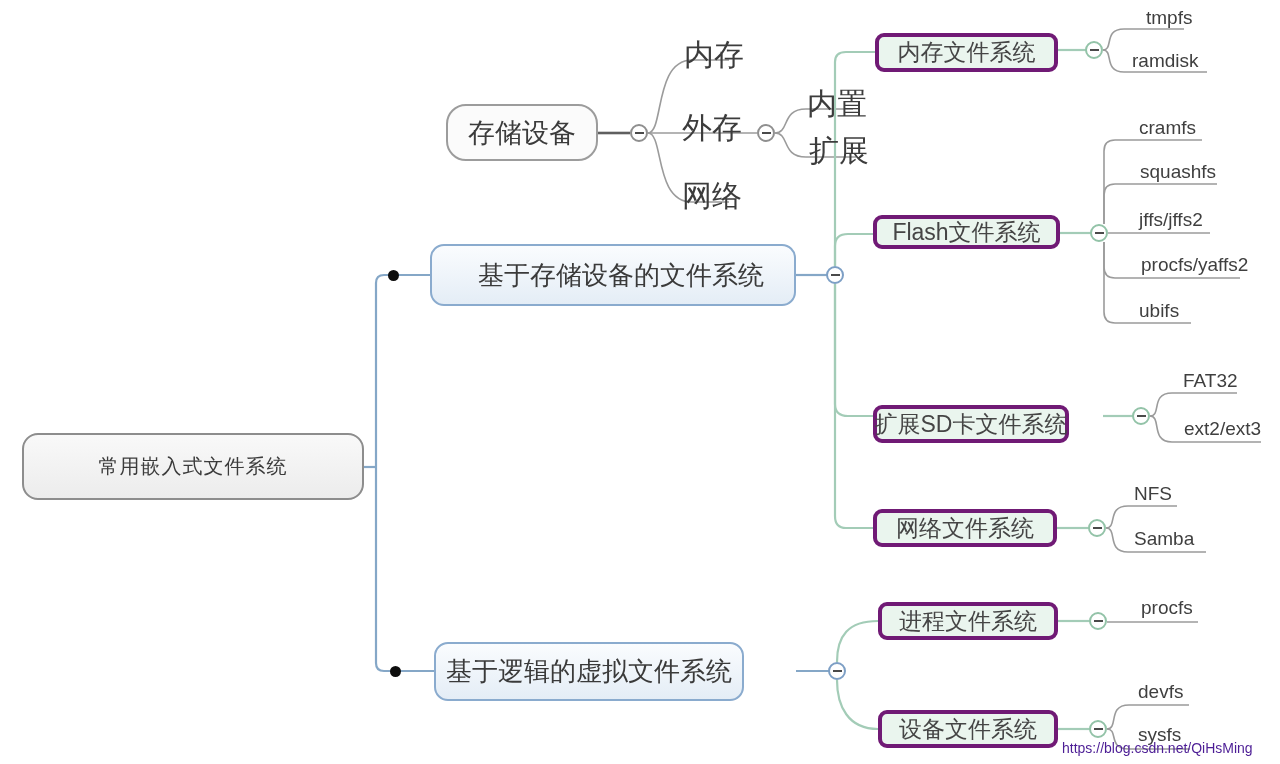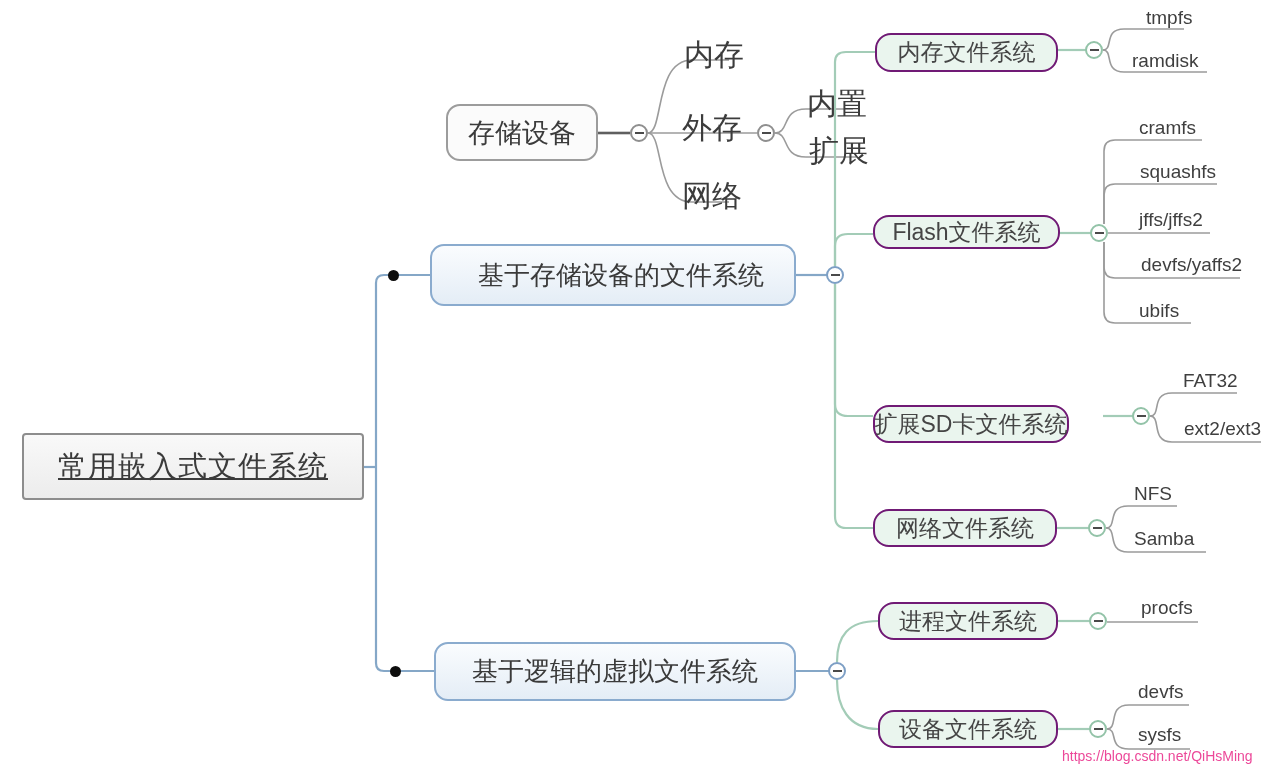--- a/index.html
+++ b/index.html
@@ -6,49 +6,49 @@
   .canvas{
     position:relative;width:1280px;height:764px;background:#ffffff;overflow:hidden;
     font-family:"Liberation Sans","DejaVu Sans",sans-serif;color:#3f3f3f;
   }
   .wires{position:absolute;left:0;top:0;width:1280px;height:764px;}
   .node{
     position:absolute;display:flex;align-items:center;justify-content:center;
     box-sizing:border-box;white-space:nowrap;text-align:center;
   }
   .root-node{
-    border:2px solid #8d8d8d;border-radius:4px;
+    border:2px solid #8d8d8d;border-radius:16px;
     background:linear-gradient(180deg,#f9f9f9 0%,#ececec 100%);
-    font-size:29px;color:#3b3b3b;letter-spacing:1px;text-decoration:underline;
+    font-size:20px;color:#3b3b3b;letter-spacing:1px;
   }
   .gray-node{
-    border:2px solid #9c9c9c;border-radius:14px;background:#fbfbfb;
+    border:2px solid #9c9c9c;border-radius:20px;background:#fbfbfb;
     font-size:27px;color:#3b3b3b;
   }
   .blue-node{
     border:2px solid #8aabce;border-radius:14px;
     background:linear-gradient(180deg,#fafcfe 0%,#e4edf6 100%);
     font-size:26px;color:#3a3a3a;
   }
   .green-node{
-    border:2px solid #701a75;border-radius:16px;background:#eaf5ee;
+    border:4px solid #701a75;border-radius:9px;background:#eaf5ee;
     font-size:23px;color:#454545;
   }
   .leaf{position:absolute;font-size:19px;color:#3f3f3f;white-space:nowrap;}
   .map-label{position:absolute;font-size:30px;color:#3c3c3c;white-space:nowrap;}
   .minus{
     position:absolute;width:18px;height:18px;border-radius:50%;background:#ffffff;
     display:flex;align-items:center;justify-content:center;box-sizing:border-box;
   }
   .minus::after{content:"";width:9px;height:2px;background:#4a4a4a;}
   .minus-gray{border:2px solid #8f8f8f;}
   .minus-blue{border:2px solid #7d9fc5;}
   .minus-green{border:2px solid #93c3a8;}
   .dot{position:absolute;width:11px;height:11px;border-radius:50%;background:#0d0d0d;}
-  .watermark{position:absolute;font-size:14px;color:#ec4899;white-space:nowrap;margin-top:8px;}
+  .watermark{position:absolute;font-size:14px;color:#4c1d95;white-space:nowrap;}
 </style>
 </head>
 <body>
 
 <div class="canvas">
 
   <svg class="wires" viewBox="0 0 1280 764" fill="none">
 
     <g stroke="#5f5f5f" stroke-width="2.6">
       <path d="M 598,133 H 630"></path>
@@ -107,21 +107,21 @@
   <div class="node root-node" style="left:22px;top:433px;width:342px;height:67px;">常用嵌入式文件系统</div>
 
   <div class="node gray-node" style="left:446px;top:104px;width:152px;height:57px;">存储设备</div>
   <div class="map-label" style="left:684px;top:35px;">内存</div>
   <div class="map-label" style="left:682px;top:108px;">外存</div>
   <div class="map-label" style="left:682px;top:176px;">网络</div>
   <div class="map-label" style="left:807px;top:84px;">内置</div>
   <div class="map-label" style="left:809px;top:131px;">扩展</div>
 
   <div class="node blue-node" style="left:430px;top:244px;width:366px;height:62px;padding-left:16px;">基于存储设备的文件系统</div>
-  <div class="node blue-node" style="left:434px;top:642px;width:362px;height:59px;">基于逻辑的虚拟文件系统</div>
+  <div class="node blue-node" style="left:434px;top:642px;width:310px;height:59px;">基于逻辑的虚拟文件系统</div>
 
   <div class="node green-node" style="left:875px;top:33px;width:183px;height:39px;">内存文件系统</div>
   <div class="node green-node" style="left:873px;top:215px;width:187px;height:34px;">Flash文件系统</div>
   <div class="node green-node" style="left:873px;top:405px;width:196px;height:38px;">扩展SD卡文件系统</div>
   <div class="node green-node" style="left:873px;top:509px;width:184px;height:38px;">网络文件系统</div>
   <div class="node green-node" style="left:878px;top:602px;width:180px;height:38px;">进程文件系统</div>
   <div class="node green-node" style="left:878px;top:710px;width:180px;height:38px;">设备文件系统</div>
 
   <div class="minus minus-gray" style="left:630px;top:124px;"></div>
   <div class="minus minus-gray" style="left:757px;top:124px;"></div>
@@ -132,21 +132,21 @@
   <div class="minus minus-green" style="left:1132px;top:407px;"></div>
   <div class="minus minus-green" style="left:1088px;top:519px;"></div>
   <div class="minus minus-green" style="left:1089px;top:612px;"></div>
   <div class="minus minus-green" style="left:1089px;top:720px;"></div>
 
   <div class="leaf" style="left:1133px;top:7px;margin-left:13px;">tmpfs</div>
   <div class="leaf" style="left:1132px;top:50px;">ramdisk</div>
   <div class="leaf" style="left:1139px;top:117px;">cramfs</div>
   <div class="leaf" style="left:1140px;top:161px;">squashfs</div>
   <div class="leaf" style="left:1139px;top:209px;">jffs/jffs2</div>
-  <div class="leaf" style="left:1141px;top:254px;">devfs/yaffs2</div>
+  <div class="leaf" style="left:1141px;top:254px;">procfs/yaffs2</div>
   <div class="leaf" style="left:1139px;top:300px;">ubifs</div>
   <div class="leaf" style="left:1183px;top:370px;">FAT32</div>
   <div class="leaf" style="left:1184px;top:418px;">ext2/ext3</div>
   <div class="leaf" style="left:1134px;top:483px;">NFS</div>
   <div class="leaf" style="left:1134px;top:528px;">Samba</div>
   <div class="leaf" style="left:1141px;top:597px;">procfs</div>
   <div class="leaf" style="left:1138px;top:681px;">devfs</div>
   <div class="leaf" style="left:1138px;top:724px;">sysfs</div>
 
   <div class="watermark" style="left:1062px;top:740px;">https://blog.csdn.net/QiHsMing</div>

